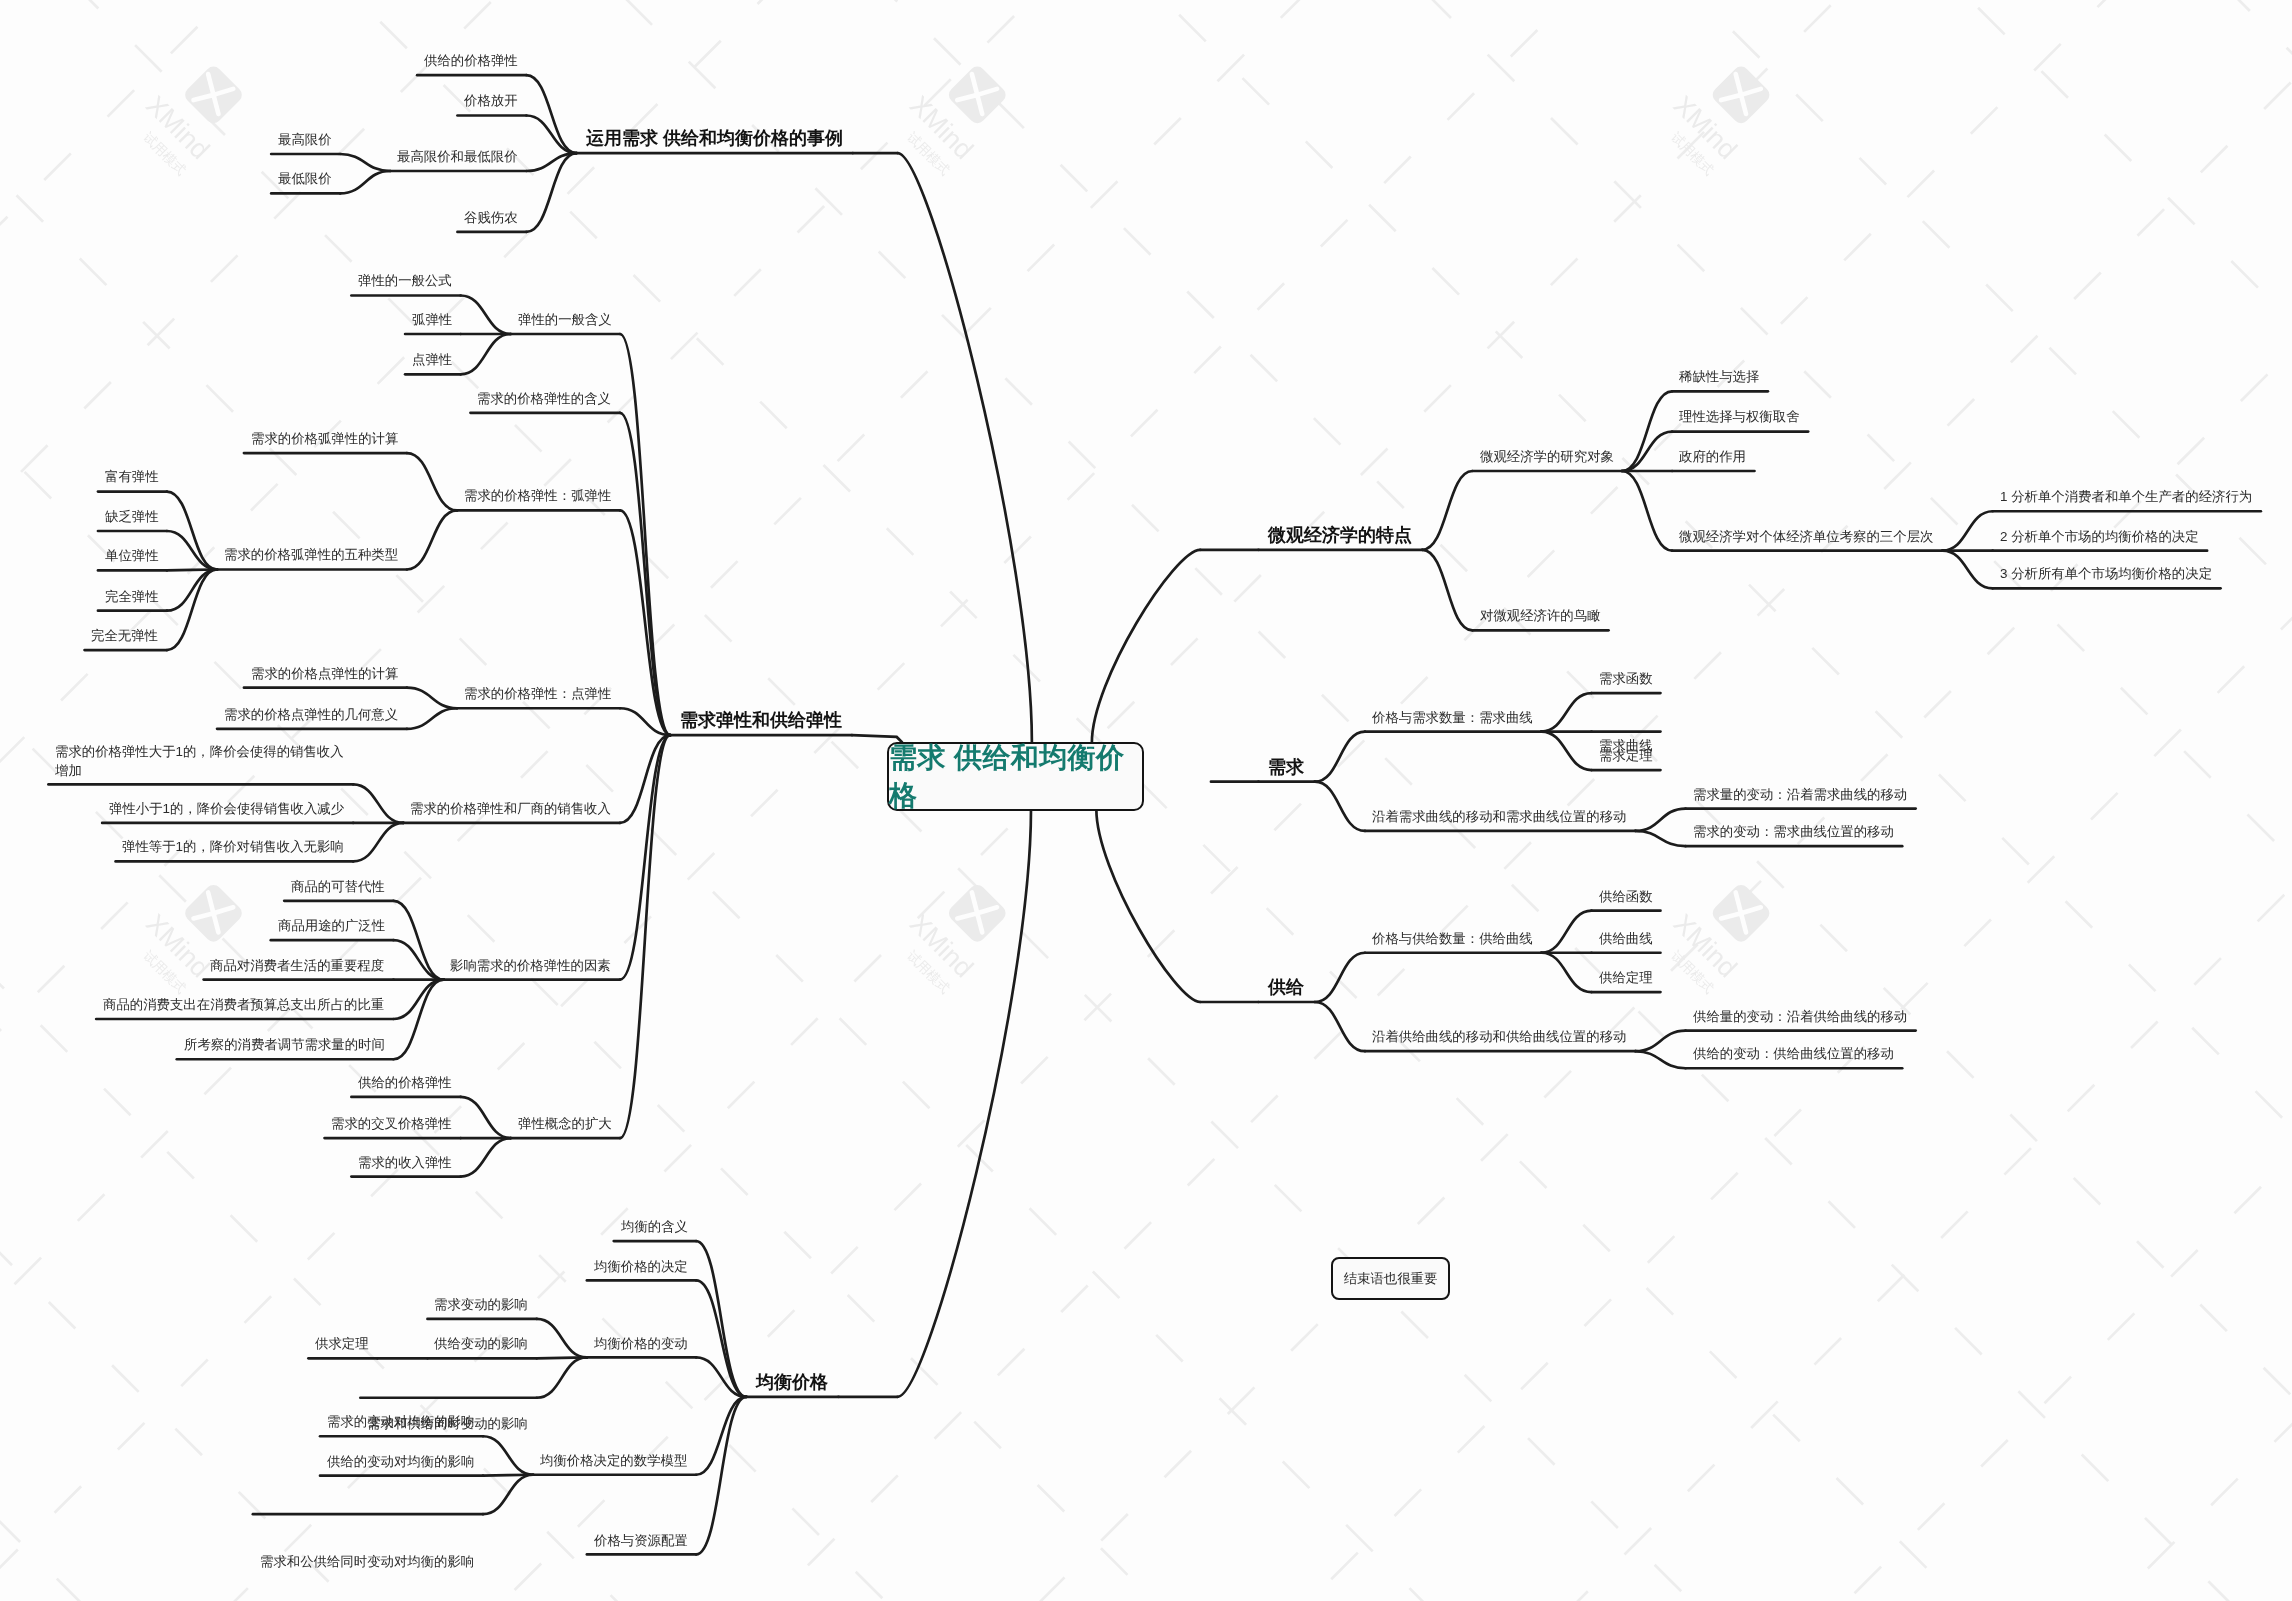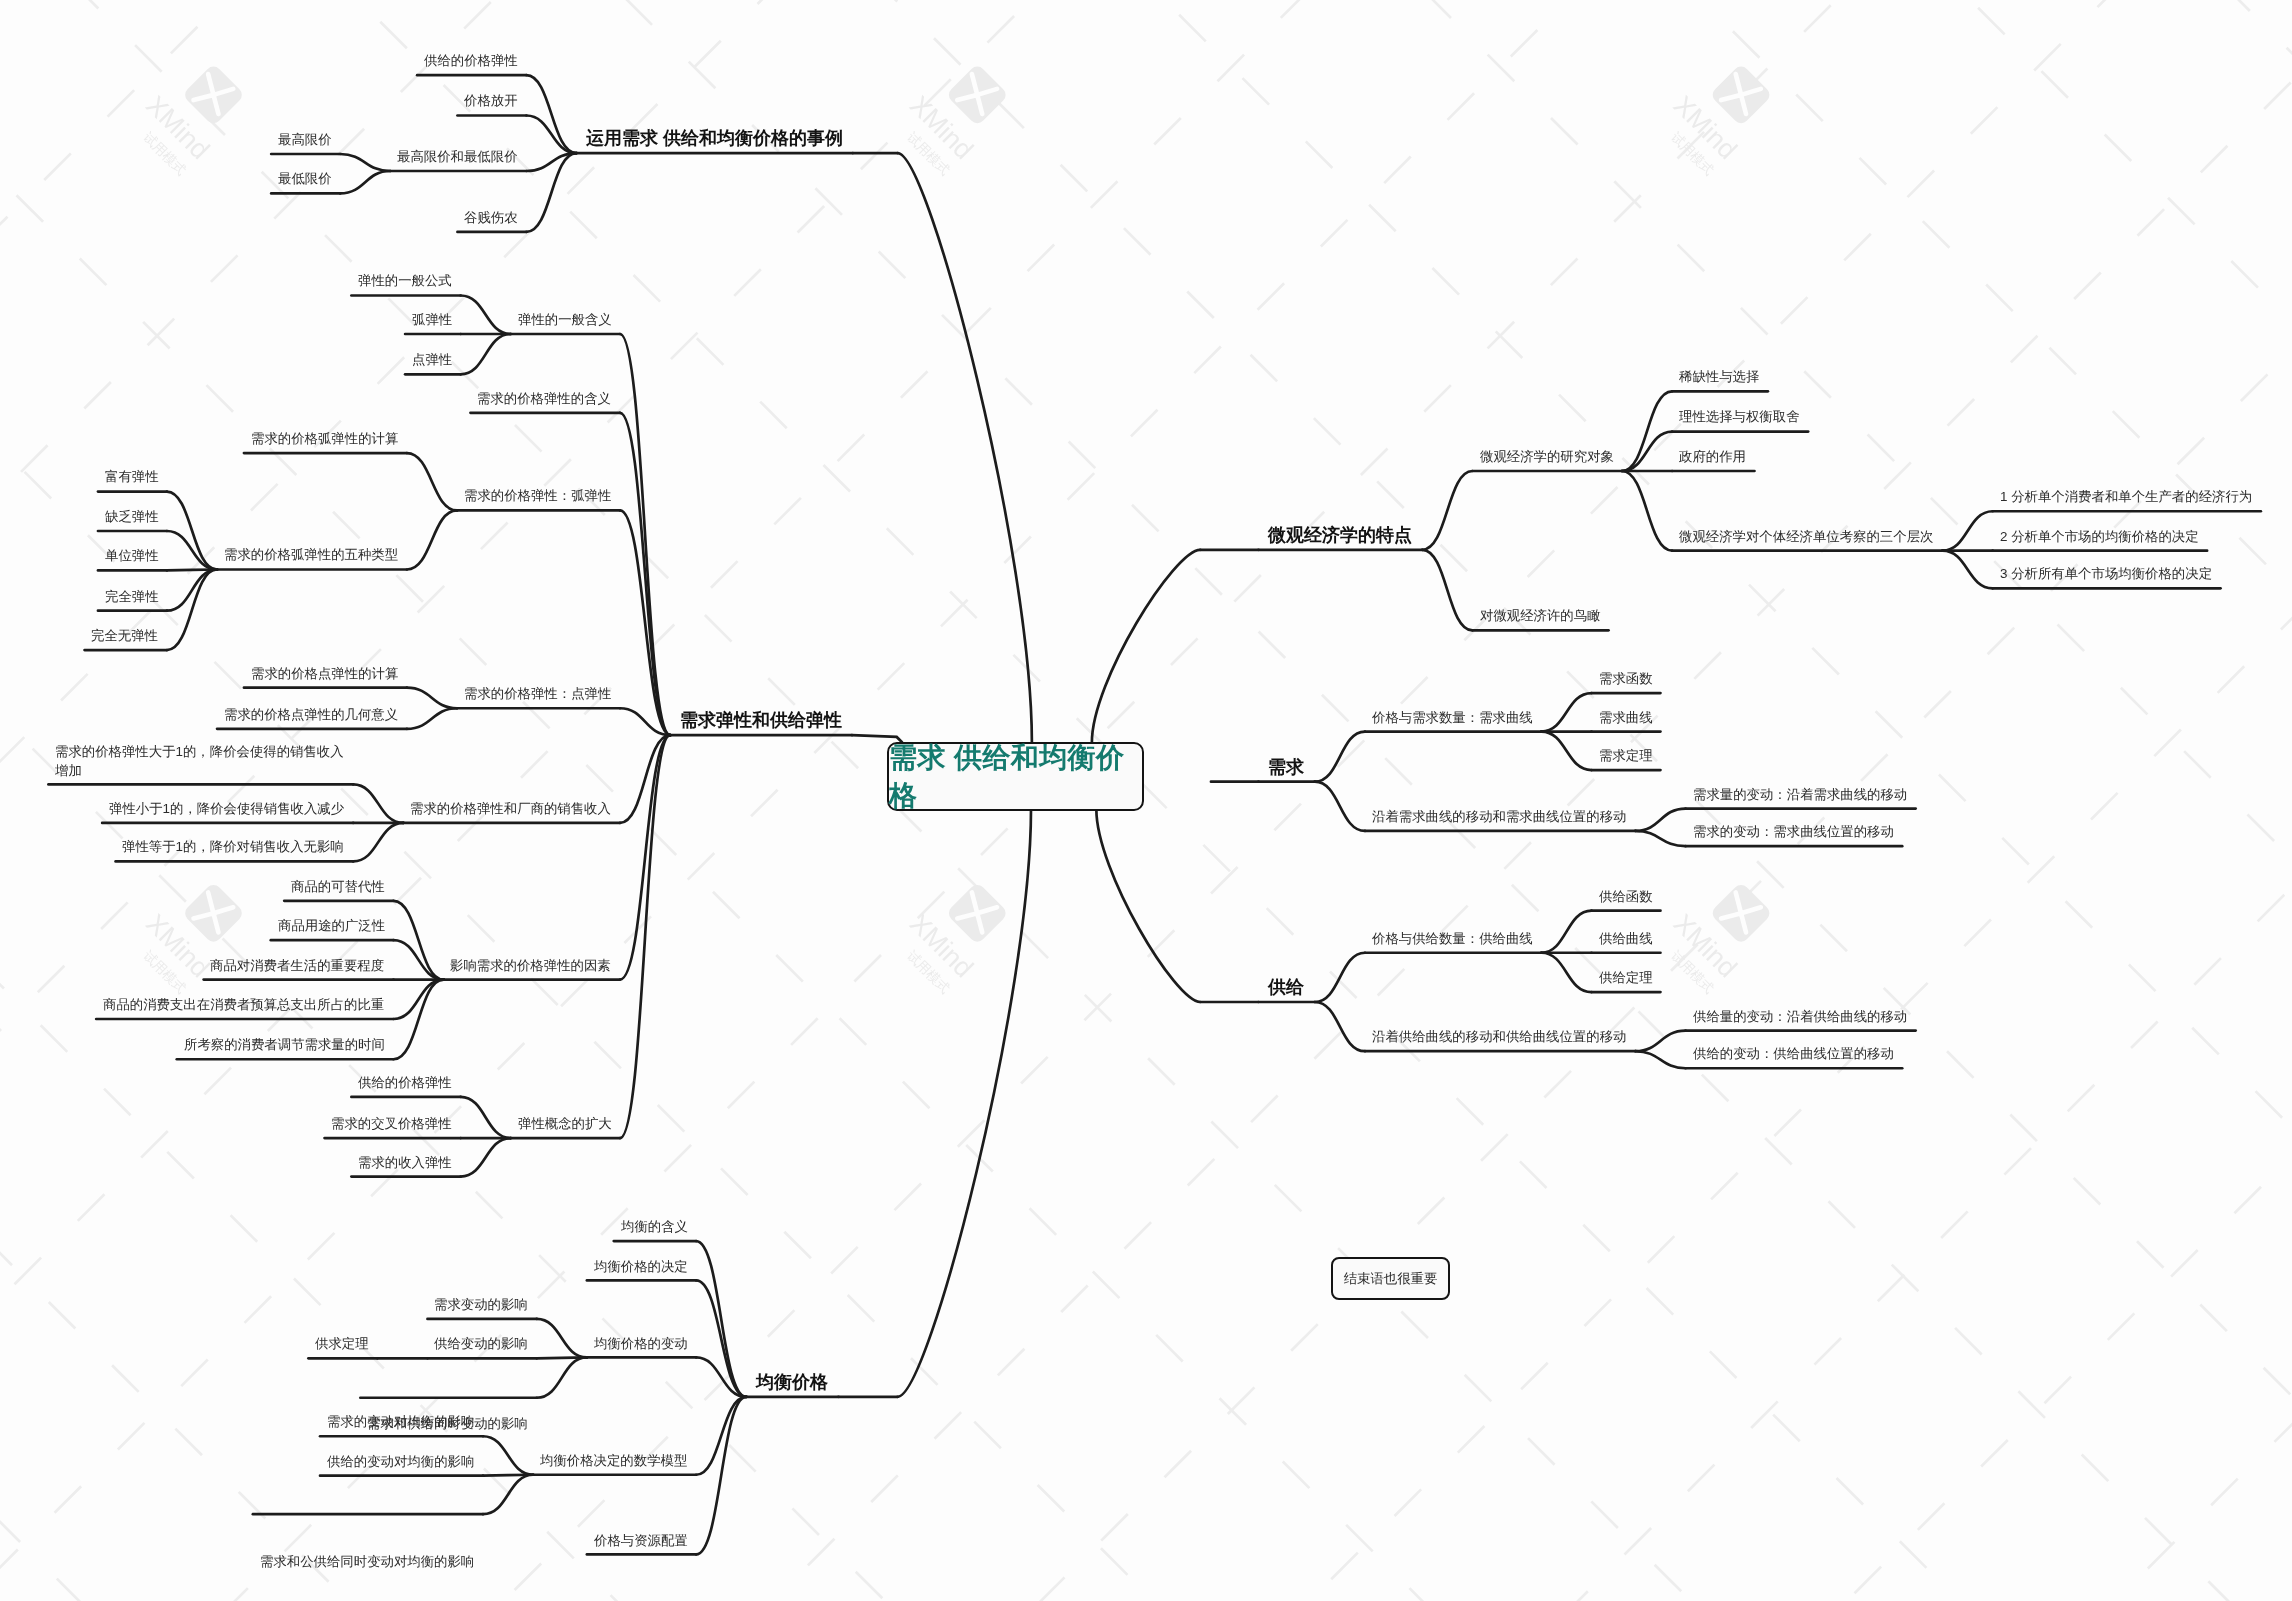--- a/index.html
+++ b/index.html
@@ -560,21 +560,21 @@
       <div class="lbl " style="left: 1679px; top: 407px;">理性选择与权衡取舍</div>
       <div class="lbl " style="left: 1679px; top: 447px;">政府的作用</div>
       <div class="lbl " style="left: 1679px; top: 527px;">微观经济学对个体经济单位考察的三个层次</div>
       <div class="lbl " style="left: 2000px; top: 487px;">1 分析单个消费者和单个生产者的经济行为</div>
       <div class="lbl " style="left: 2000px; top: 527px;">2 分析单个市场的均衡价格的决定</div>
       <div class="lbl " style="left: 2000px; top: 564px;">3 分析所有单个市场均衡价格的决定</div>
       <div class="lbl " style="left: 1480px; top: 606px;">对微观经济许的鸟瞰</div>
       <div class="lbl lv0" style="left: 1268px; top: 758px;">需求</div>
       <div class="lbl " style="left: 1372px; top: 708px;">价格与需求数量：需求曲线</div>
       <div class="lbl " style="left: 1599px; top: 669px;">需求函数</div>
-      <div class="lbl " style="left: 1599px; top: 708px; font-family: Liberation Serif, serif;">需求曲线</div>
+      <div class="lbl " style="left: 1599px; top: 736px; font-family: Liberation Serif, serif;">需求曲线</div>
       <div class="lbl " style="left: 1599px; top: 746px;">需求定理</div>
       <div class="lbl " style="left: 1372px; top: 807px;">沿着需求曲线的移动和需求曲线位置的移动</div>
       <div class="lbl " style="left: 1693px; top: 785px;">需求量的变动：沿着需求曲线的移动</div>
       <div class="lbl " style="left: 1693px; top: 822px;">需求的变动：需求曲线位置的移动</div>
       <div class="lbl lv0" style="left: 1268px; top: 978px;">供给</div>
       <div class="lbl " style="left: 1372px; top: 929px;">价格与供给数量：供给曲线</div>
       <div class="lbl " style="left: 1599px; top: 887px;">供给函数</div>
       <div class="lbl " style="left: 1599px; top: 929px;">供给曲线</div>
       <div class="lbl " style="left: 1599px; top: 968px;">供给定理</div>
       <div class="lbl " style="left: 1372px; top: 1027px;">沿着供给曲线的移动和供给曲线位置的移动</div>

